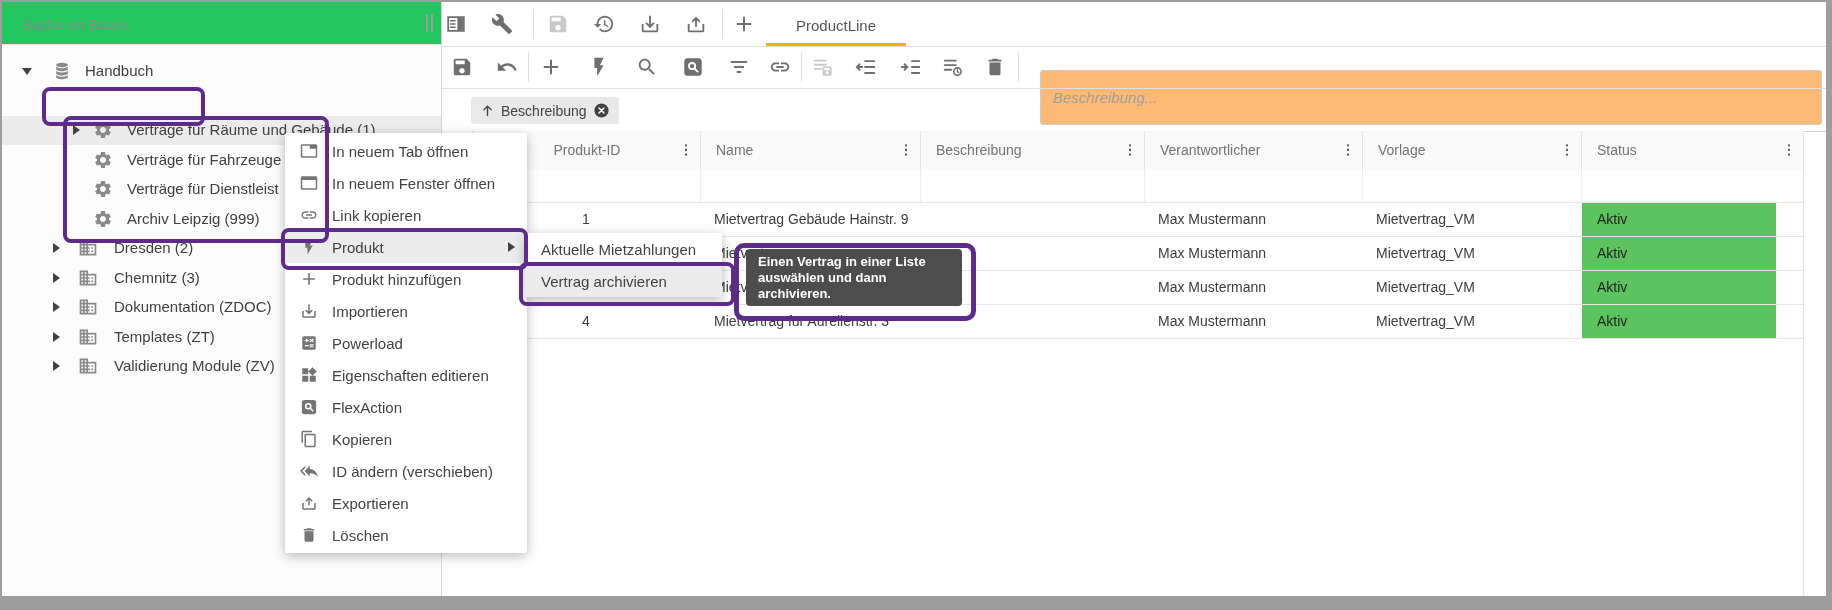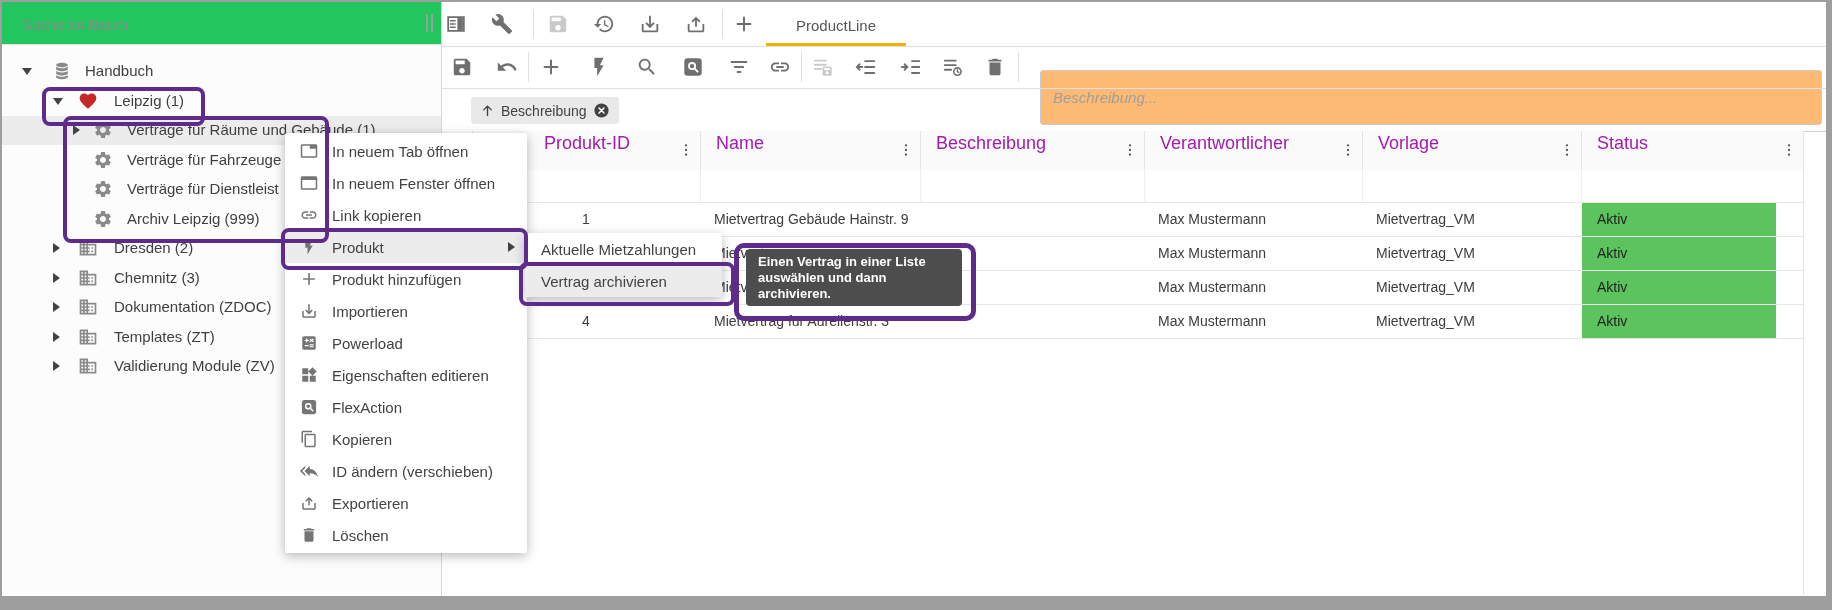--- a/index.html
+++ b/index.html
@@ -33,21 +33,21 @@
   .hline{position:absolute;background:#e0e0e0;height:1px;}
   #desc-input{position:absolute;left:1040px;top:70px;width:756px;height:29px;border:1px solid #ccc;border-radius:3px;
       font:italic 15px "Liberation Sans",sans-serif;color:#424242;padding:12px 12px;outline:none;background:#fdba74;}
   #desc-input::placeholder{color:#9e9e9e;opacity:1;}
   
   #sort-chip{position:absolute;left:471px;top:97px;height:27px;background:#e9e9e9;border-radius:3px;
       display:flex;align-items:center;padding:0 9px;gap:6px;cursor:pointer;}
   #sort-chip .lbl{font-size:14px;color:#424242;}
   
   .th-cell{position:absolute;top:131px;height:39px;background:#fafafa;border-left:1px solid #e4e4e4;box-sizing:border-box;}
-  .th-lbl{position:absolute;top:2px;font-size:18px;color:#a21caf;white-space:nowrap;}
+  .th-lbl{position:absolute;top:11px;font-size:14px;color:#737373;white-space:nowrap;}
   .th-dots{position:absolute;top:11px;width:16px;height:16px;color:#555;cursor:pointer;}
   .fcell{position:absolute;top:170px;height:33px;background:#fff;border-left:1px solid #efefef;box-sizing:border-box;}
   .brow{position:absolute;left:442px;width:1361px;height:34px;background:#fff;border-bottom:1px solid #e6e6e6;box-sizing:border-box;cursor:pointer;}
   .bcell{position:absolute;top:8px;font-size:14px;color:#3c3c3c;white-space:nowrap;}
   .status-cell{position:absolute;left:1140px;top:0;width:194px;height:33px;line-height:33px;padding-left:15px;
       font-size:14px;color:#1f1f1f;box-sizing:border-box;}
   
   #context-menu{position:absolute;left:285px;top:133px;width:242px;background:#fff;z-index:10;
       box-shadow:0 3px 12px rgba(0,0,0,.28);border-radius:2px;padding:2px 0;}
   .menu-item{position:relative;height:32px;display:flex;align-items:center;cursor:pointer;}
@@ -87,29 +87,20 @@
           <span class="icon tw" style="left:50px;color:#8a8a8a">
             <svg viewBox="0 0 24 24" xmlns="http://www.w3.org/2000/svg">
               <path d="M12 2C8.1 2 5 3.2 5 4.7S8.1 7.4 12 7.4s7-1.2 7-2.7S15.9 2 12 2z" fill="currentColor"></path>
               <path d="M12 8.8c-3.9 0-7-1.2-7-2.7v3.6c0 1.5 3.1 2.7 7 2.7s7-1.2 7-2.7V6.1c0 1.5-3.1 2.7-7 2.7z" fill="currentColor"></path>
               <path d="M12 13.8c-3.9 0-7-1.2-7-2.7v3.6c0 1.5 3.1 2.7 7 2.7s7-1.2 7-2.7v-3.6c0 1.5-3.1 2.7-7 2.7z" fill="currentColor"></path>
               <path d="M12 18.8c-3.9 0-7-1.2-7-2.7v3.2C5 20.8 8.1 22 12 22s7-1.2 7-2.7v-3.2c0 1.5-3.1 2.7-7 2.7z" fill="currentColor"></path>
             </svg>
           </span>
           <span class="tree-label" style="left:83px">Handbuch</span>
         </div>
-        <div class="tree-row" style="top: 41.5px;">
-          <div class="exp down" style="left:51px"></div>
-          <span class="icon tw" style="left:76px;color:#c62828">
-            <svg viewBox="0 0 24 24" xmlns="http://www.w3.org/2000/svg">
-              <path d="M12 21.35l-1.45-1.32C5.4 15.36 2 12.28 2 8.5 2 5.42 4.42 3 7.5 3c1.74 0 3.41.81 4.5 2.09C13.09 3.81 14.76 3 16.5 3 19.58 3 22 5.42 22 8.5c0 3.78-3.4 6.86-8.55 11.54L12 21.35z" fill="currentColor"></path>
-            </svg>
-          </span>
-          <span class="tree-label" style="left:112px">Leipzig (1)</span>
-        </div>
         <div class="tree-row selected" style="top: 71px;">
           <div class="exp right" style="left:71px"></div>
           <span class="icon tw" style="left:91px;color:#8a8a8a">
             <svg viewBox="0 0 24 24" xmlns="http://www.w3.org/2000/svg">
               <path d="M19.14 12.94c.04-.3.06-.61.06-.94 0-.32-.02-.64-.07-.94l2.03-1.58c.18-.14.23-.41.12-.61l-1.92-3.32c-.12-.22-.37-.29-.59-.22l-2.39.96c-.5-.38-1.03-.7-1.62-.94l-.36-2.54c-.04-.24-.24-.41-.48-.41h-3.84c-.24 0-.43.17-.47.41l-.36 2.54c-.59.24-1.13.57-1.62.94l-2.39-.96c-.22-.08-.47 0-.59.22L2.74 8.87c-.12.21-.08.47.12.61l2.03 1.58c-.05.3-.09.63-.09.94s.02.64.07.94l-2.03 1.58c-.18.14-.23.41-.12.61l1.92 3.32c.12.22.37.29.59.22l2.39-.96c.5.38 1.03.7 1.62.94l.36 2.54c.05.24.24.41.48.41h3.84c.24 0 .44-.17.47-.41l.36-2.54c.59-.24 1.13-.56 1.62-.94l2.39.96c.22.08.47 0 .59-.22l1.92-3.32c.12-.22.07-.47-.12-.61l-2.01-1.58zM12 15.6c-1.98 0-3.6-1.62-3.6-3.6s1.62-3.6 3.6-3.6 3.6 1.62 3.6 3.6-1.62 3.6-3.6 3.6z" fill="currentColor"></path>
             </svg>
           </span>
           <span class="tree-label" style="left:125px">Verträge für Räume und Gebäude (1)</span>
         </div>
         <div class="tree-row" style="top: 100.5px;">

